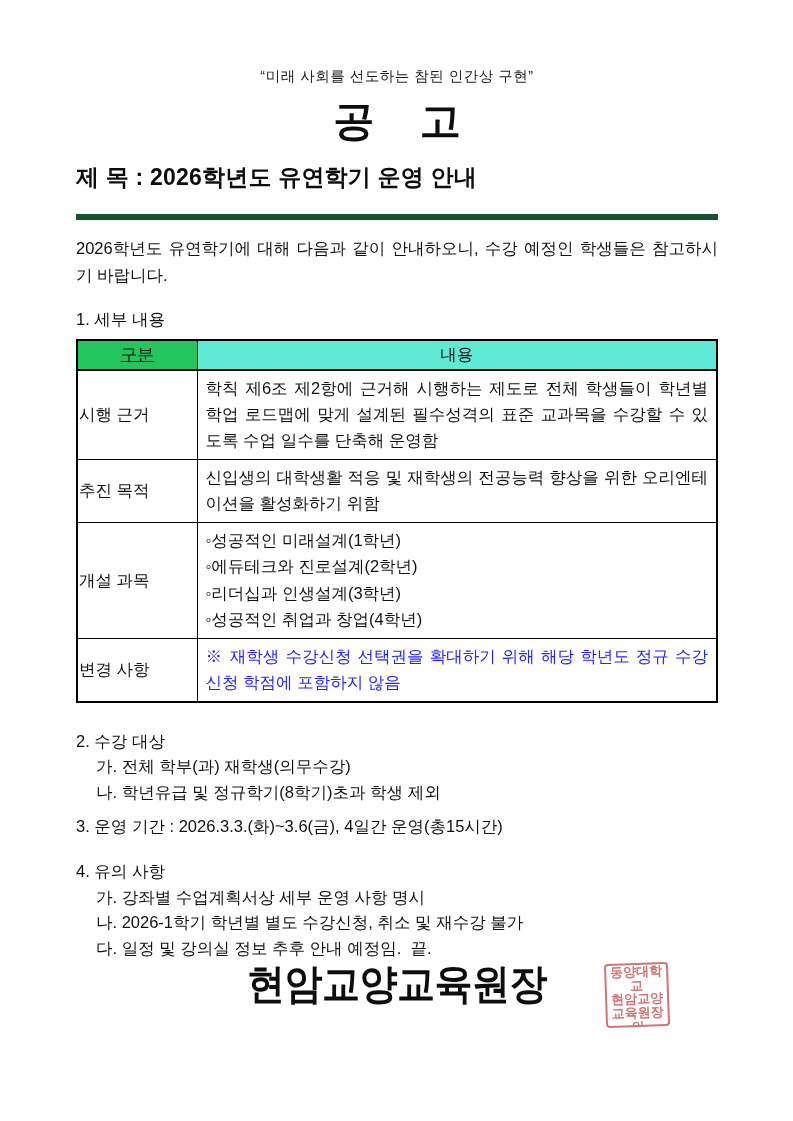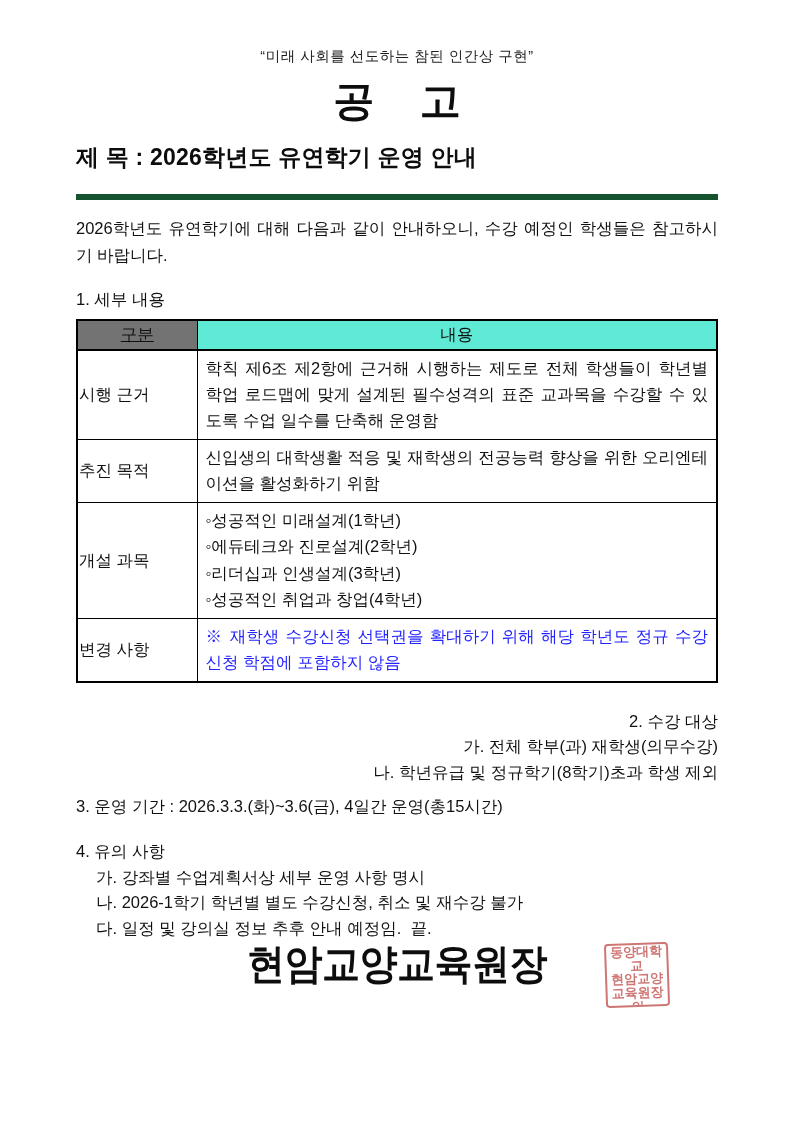--- a/index.html
+++ b/index.html
@@ -1,28 +1,28 @@
 <!DOCTYPE html>
 <html><head>
 <meta charset="utf-8">
 <style>
   html,body { margin:0; padding:0; background:#ffffff; }
   body { width:793px; height:1121px; font-family:"Liberation Sans", sans-serif; color:#111; overflow:hidden; }
   .page { position:relative; width:793px; height:1121px; box-sizing:border-box; padding:0 75px 0 76px; background:#fff; }
 
-  .quote { padding-top:47px; text-align:center; font-size:14.5px; letter-spacing:0.5px; color:#1c1c1c; }
+  .quote { padding-top:67px; text-align:center; font-size:14.5px; letter-spacing:0.5px; color:#1c1c1c; }
   .title { margin:13px 0 0 0; text-align:center; font-size:41px; font-weight:800; line-height:1.1; white-space:pre; color:#0d0d0d; }
   .subject { margin-top:18px; font-size:23px; font-weight:700; letter-spacing:0.2px; padding-bottom:21px; border-bottom:6px solid #14532d; color:#0d0d0d; }
 
   .intro { margin:15px 0 0 0; font-size:16.5px; line-height:1.62; text-align:justify; word-break:break-all; }
 
   .sec-heading { font-size:16.5px; line-height:1.55; }
   .sec-item { font-size:16.5px; line-height:1.55; padding-left:20px; white-space:pre-wrap; }
   .s1 { margin-top:18px; }
-  .s2 { margin-top:26px;text-align:right; }
+  .s2 { margin-top:26px; }
   .s3 { margin-top:9px; }
   .s4 { margin-top:19px; }
 
   table.details { width:100%; margin-top:7px; border-collapse:collapse; border:2px solid #000; table-layout:fixed; }
   table.details th, table.details td { border:1px solid #000; font-size:16.5px; }
   table.details thead th { height:26px; font-weight:400; text-align:center; vertical-align:middle; border-bottom:2.5px solid #000; }
   col.c1 { width:120px; }
   td.rlabel { vertical-align:middle; }
   td.rcontent { padding:4px 8px 6px 8px; line-height:1.58; text-align:justify; word-break:break-all; white-space:pre-line; vertical-align:middle; }
 
@@ -49,21 +49,21 @@
 
   <div class="sec-heading s1">1. 세부 내용</div>
 
   <table class="details">
     <colgroup>
         <col class="c1">
         <col>
       </colgroup>
     <thead>
       <tr>
-        <th class="hdr-bg" style="background: #737373; text-decoration: underline;">구분</th>
+        <th class="hdr-bg" style="background: #22c55e; text-decoration: underline;">구분</th>
         <th class="hdr-bg" style="background: #5eead4;">내용</th>
       </tr>
     </thead>
     <tbody>
       <tr>
         <td class="rlabel">시행 근거</td>
         <td class="rcontent">학칙 제6조 제2항에 근거해 시행하는 제도로 전체 학생들이 학년별 학업 로드맵에 맞게 설계된 필수성격의 표준 교과목을 수강할 수 있도록 수업 일수를 단축해 운영함</td>
       </tr>
       <tr>
         <td class="rlabel">추진 목적</td>

